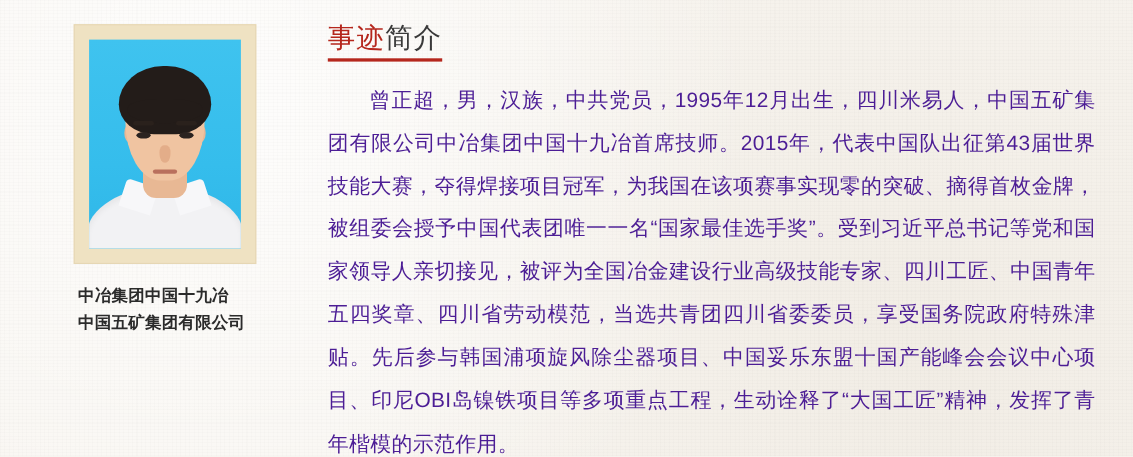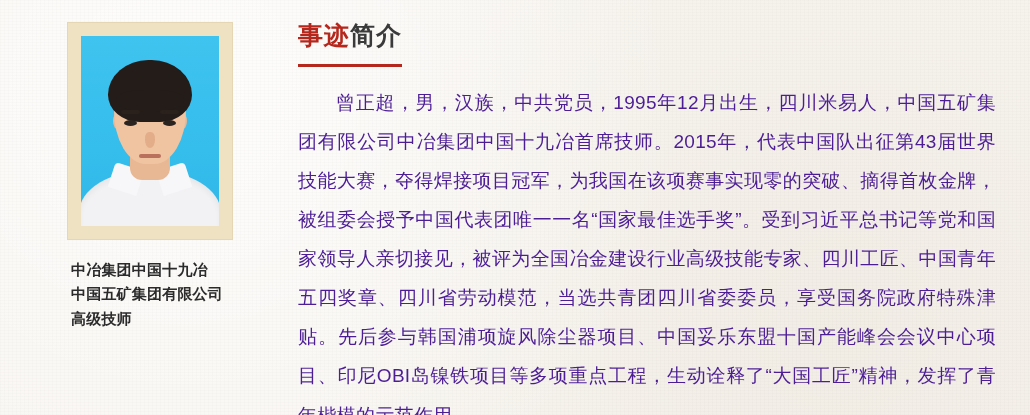--- a/index.html
+++ b/index.html
@@ -196,27 +196,27 @@
   }
   
   .content {
     flex: 1 1 auto;
     padding-left: 58px;
     padding-right: 10px;
     box-sizing: border-box;
   }
   .section-title {
     font-size: 25px;
-    font-weight: bold;
+    font-weight: normal;
     letter-spacing: 1px;
     margin: 0 0 16px 0;
     line-height: 1.1;
     display: inline-block;
     position: relative;
-    padding-bottom: 17px;
+    padding-bottom: 6px;
   }
   .section-title .t1 { color: #b5271d; }
   .section-title .t2 { color: #3a3a3a; }
   .title-rule {
     position: absolute;
     left: 0;
     bottom: 0;
     width: 100%;
     height: 3px;
     background: #b5271d;
@@ -253,21 +253,20 @@
         <div class="p-brow-r"></div>
         <div class="p-eye-l"></div>
         <div class="p-eye-r"></div>
         <div class="p-nose"></div>
         <div class="p-mouth"></div>
       </div>
     </div>
     <div class="caption">
       <div>中冶集团中国十九冶</div>
       <div>中国五矿集团有限公司</div>
-      <div>高级技师</div>
     </div>
   </div>
 
   <div class="content">
     <h1 class="section-title">
       <span class="t1">事迹</span><span class="t2">简介</span>
       <span class="title-rule"></span>
     </h1>
     <p class="body-text">曾正超，男，汉族，中共党员，1995年12月出生，四川米易人，中国五矿集团有限公司中冶集团中国十九冶首席技师。2015年，代表中国队出征第43届世界技能大赛，夺得焊接项目冠军，为我国在该项赛事实现零的突破、摘得首枚金牌，被组委会授予中国代表团唯一一名“国家最佳选手奖”。受到习近平总书记等党和国家领导人亲切接见，被评为全国冶金建设行业高级技能专家、四川工匠、中国青年五四奖章、四川省劳动模范，当选共青团四川省委委员，享受国务院政府特殊津贴。先后参与韩国浦项旋风除尘器项目、中国妥乐东盟十国产能峰会会议中心项目、印尼OBI岛镍铁项目等多项重点工程，生动诠释了“大国工匠”精神，发挥了青年楷模的示范作用。</p>
   </div>

